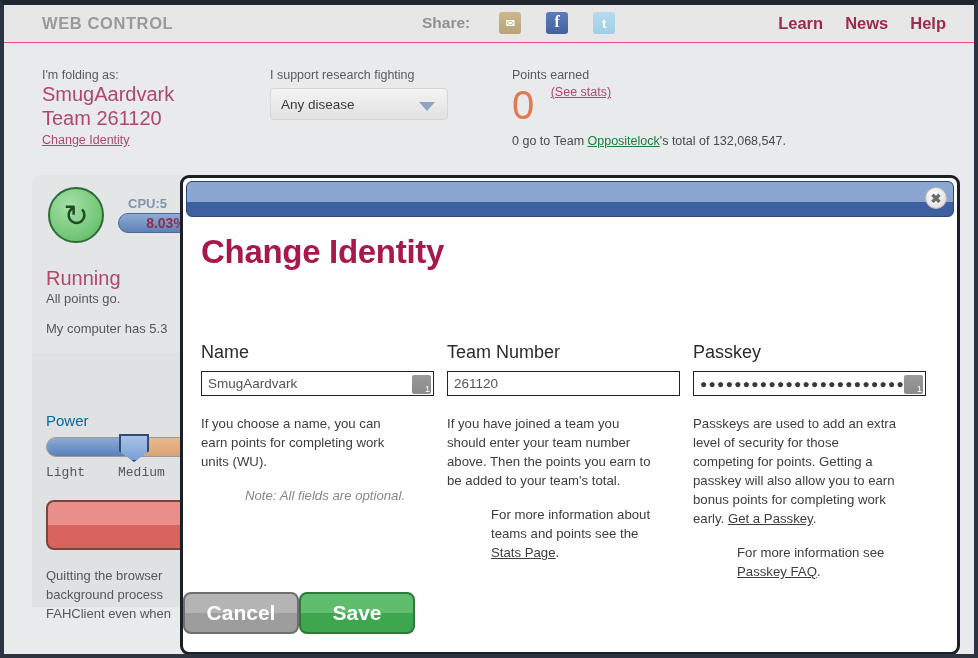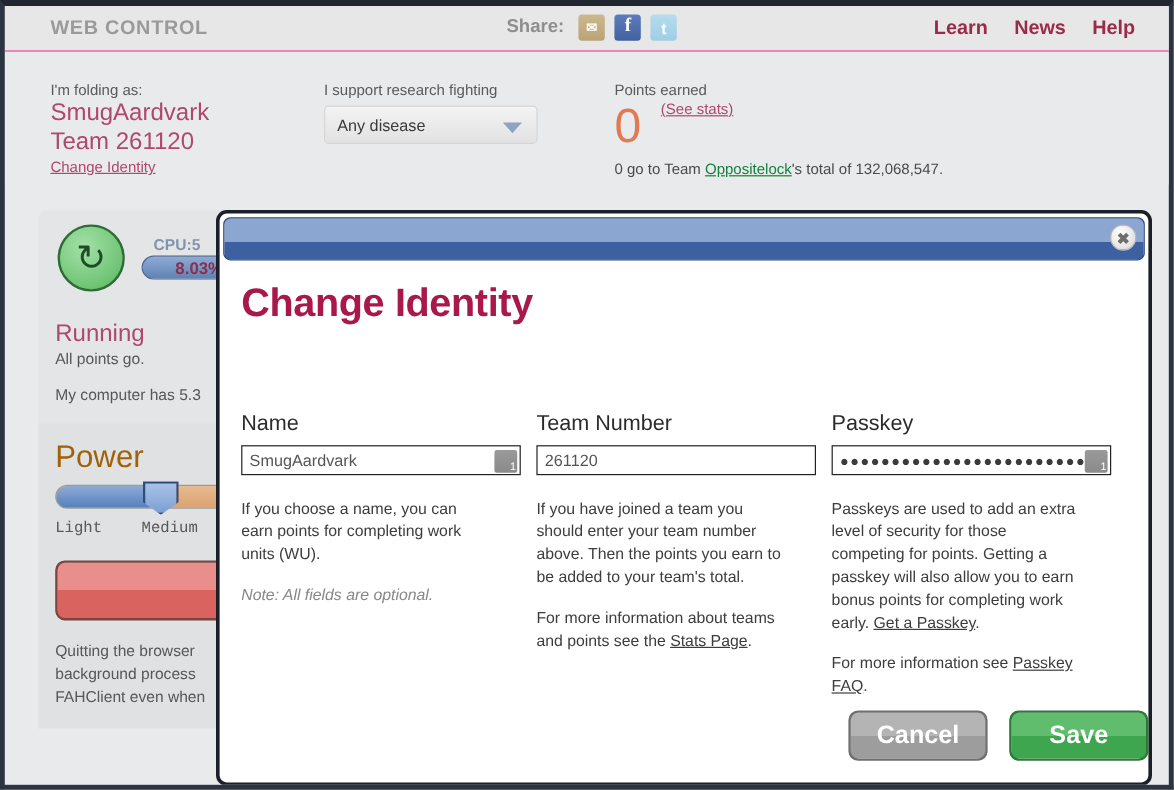--- a/index.html
+++ b/index.html
@@ -38,21 +38,21 @@
     font-size: 16.5px;
     font-weight: bold;
     color: #9a9a9a;
     letter-spacing: 0.6px;
   }
   #share-block {
     position: absolute;
     left: 418px; top: 7px;
     display: flex;
     align-items: center;
-    gap: 8px;
+    gap: 25px;
   }
   #share-label {
     font-size: 15.5px;
     color: #8f8f8f;
     font-weight: bold;
     margin-right: 4px;
   }
   .share-icon {
     width: 22px; height: 22px;
     border-radius: 3px;
@@ -206,21 +206,21 @@
   #computer-line { margin-top: 16px; white-space: nowrap; }
 
   #power-section {
     position: absolute;
     left: 0; top: 178px;
     width: 172px;
     height: 254px;
     background: #dfe1e3;
     padding: 12px 14px;
   }
-  #power-title { font-size: 26px; color: #a16207; }
+  #power-title { font-size: 15px; color: #0369a1; margin-top: 47px; }
   #power-track {
     position: relative;
     margin-top: 8px;
     width: 150px; height: 20px;
     border-radius: 10px;
     background: linear-gradient(#e8b98f,#dba271);
     border: 1px solid #9b9b9b;
     overflow: visible;
   }
   #power-fill {
@@ -335,31 +335,30 @@
     justify-content: flex-end;
     padding: 0 1px;
   }
   .col-help {
     margin-top: 18px;
     font-size: 13.2px;
     line-height: 19px;
     color: #3d3d3d;
     width: 205px;
   }
-  .col-help p + p { margin-top: 15px; }
+  .col-help p + p { margin-top: 15px; margin-left: 44px; }
   .col-help a { color: #3d3d3d; text-decoration: underline; }
   .note-italic { color: #888; font-style: italic; }
 
   #modal-actions {
     position: absolute;
     left: 0; bottom: 18px;
     width: 100%;
     display: flex;
-    justify-content: flex-end;
-    gap: 18px;
+    justify-content: flex-start;
   }
   .mbtn {
     width: 116px; height: 42px;
     border-radius: 8px;
     font-size: 21px;
     font-weight: bold;
     color: #fff;
     display: flex; align-items: center; justify-content: center;
     border: 2px solid;
   }

